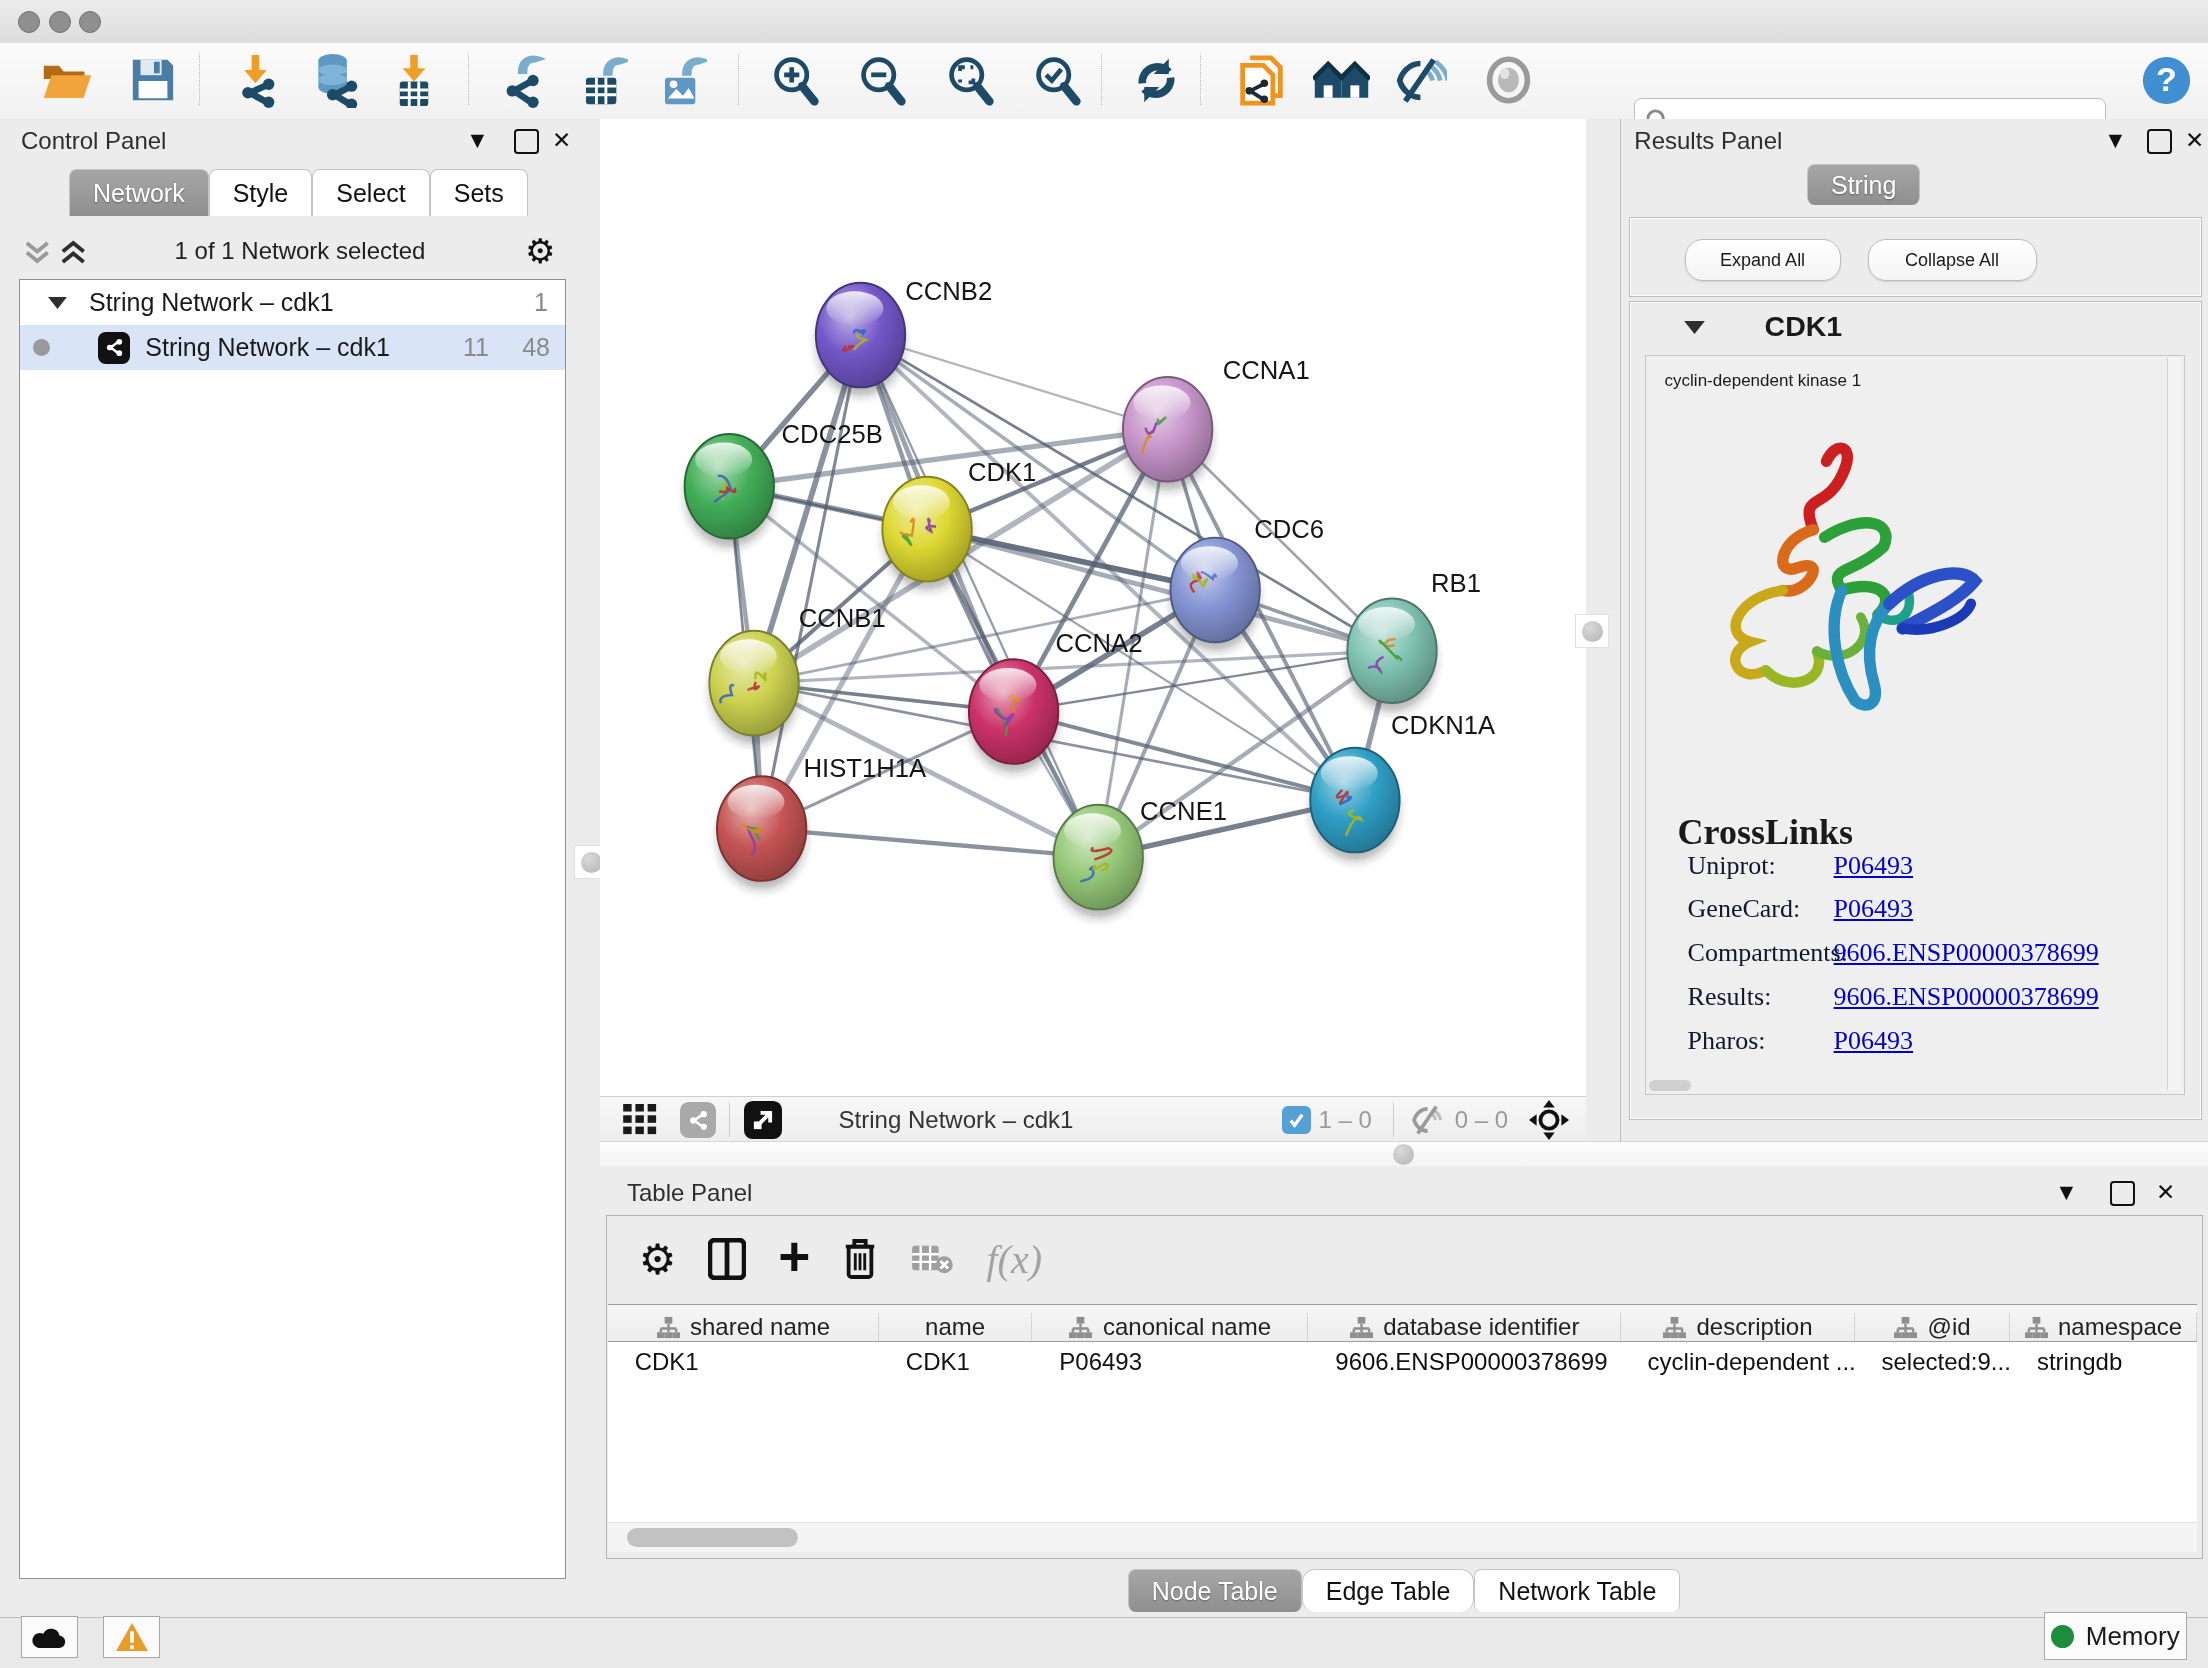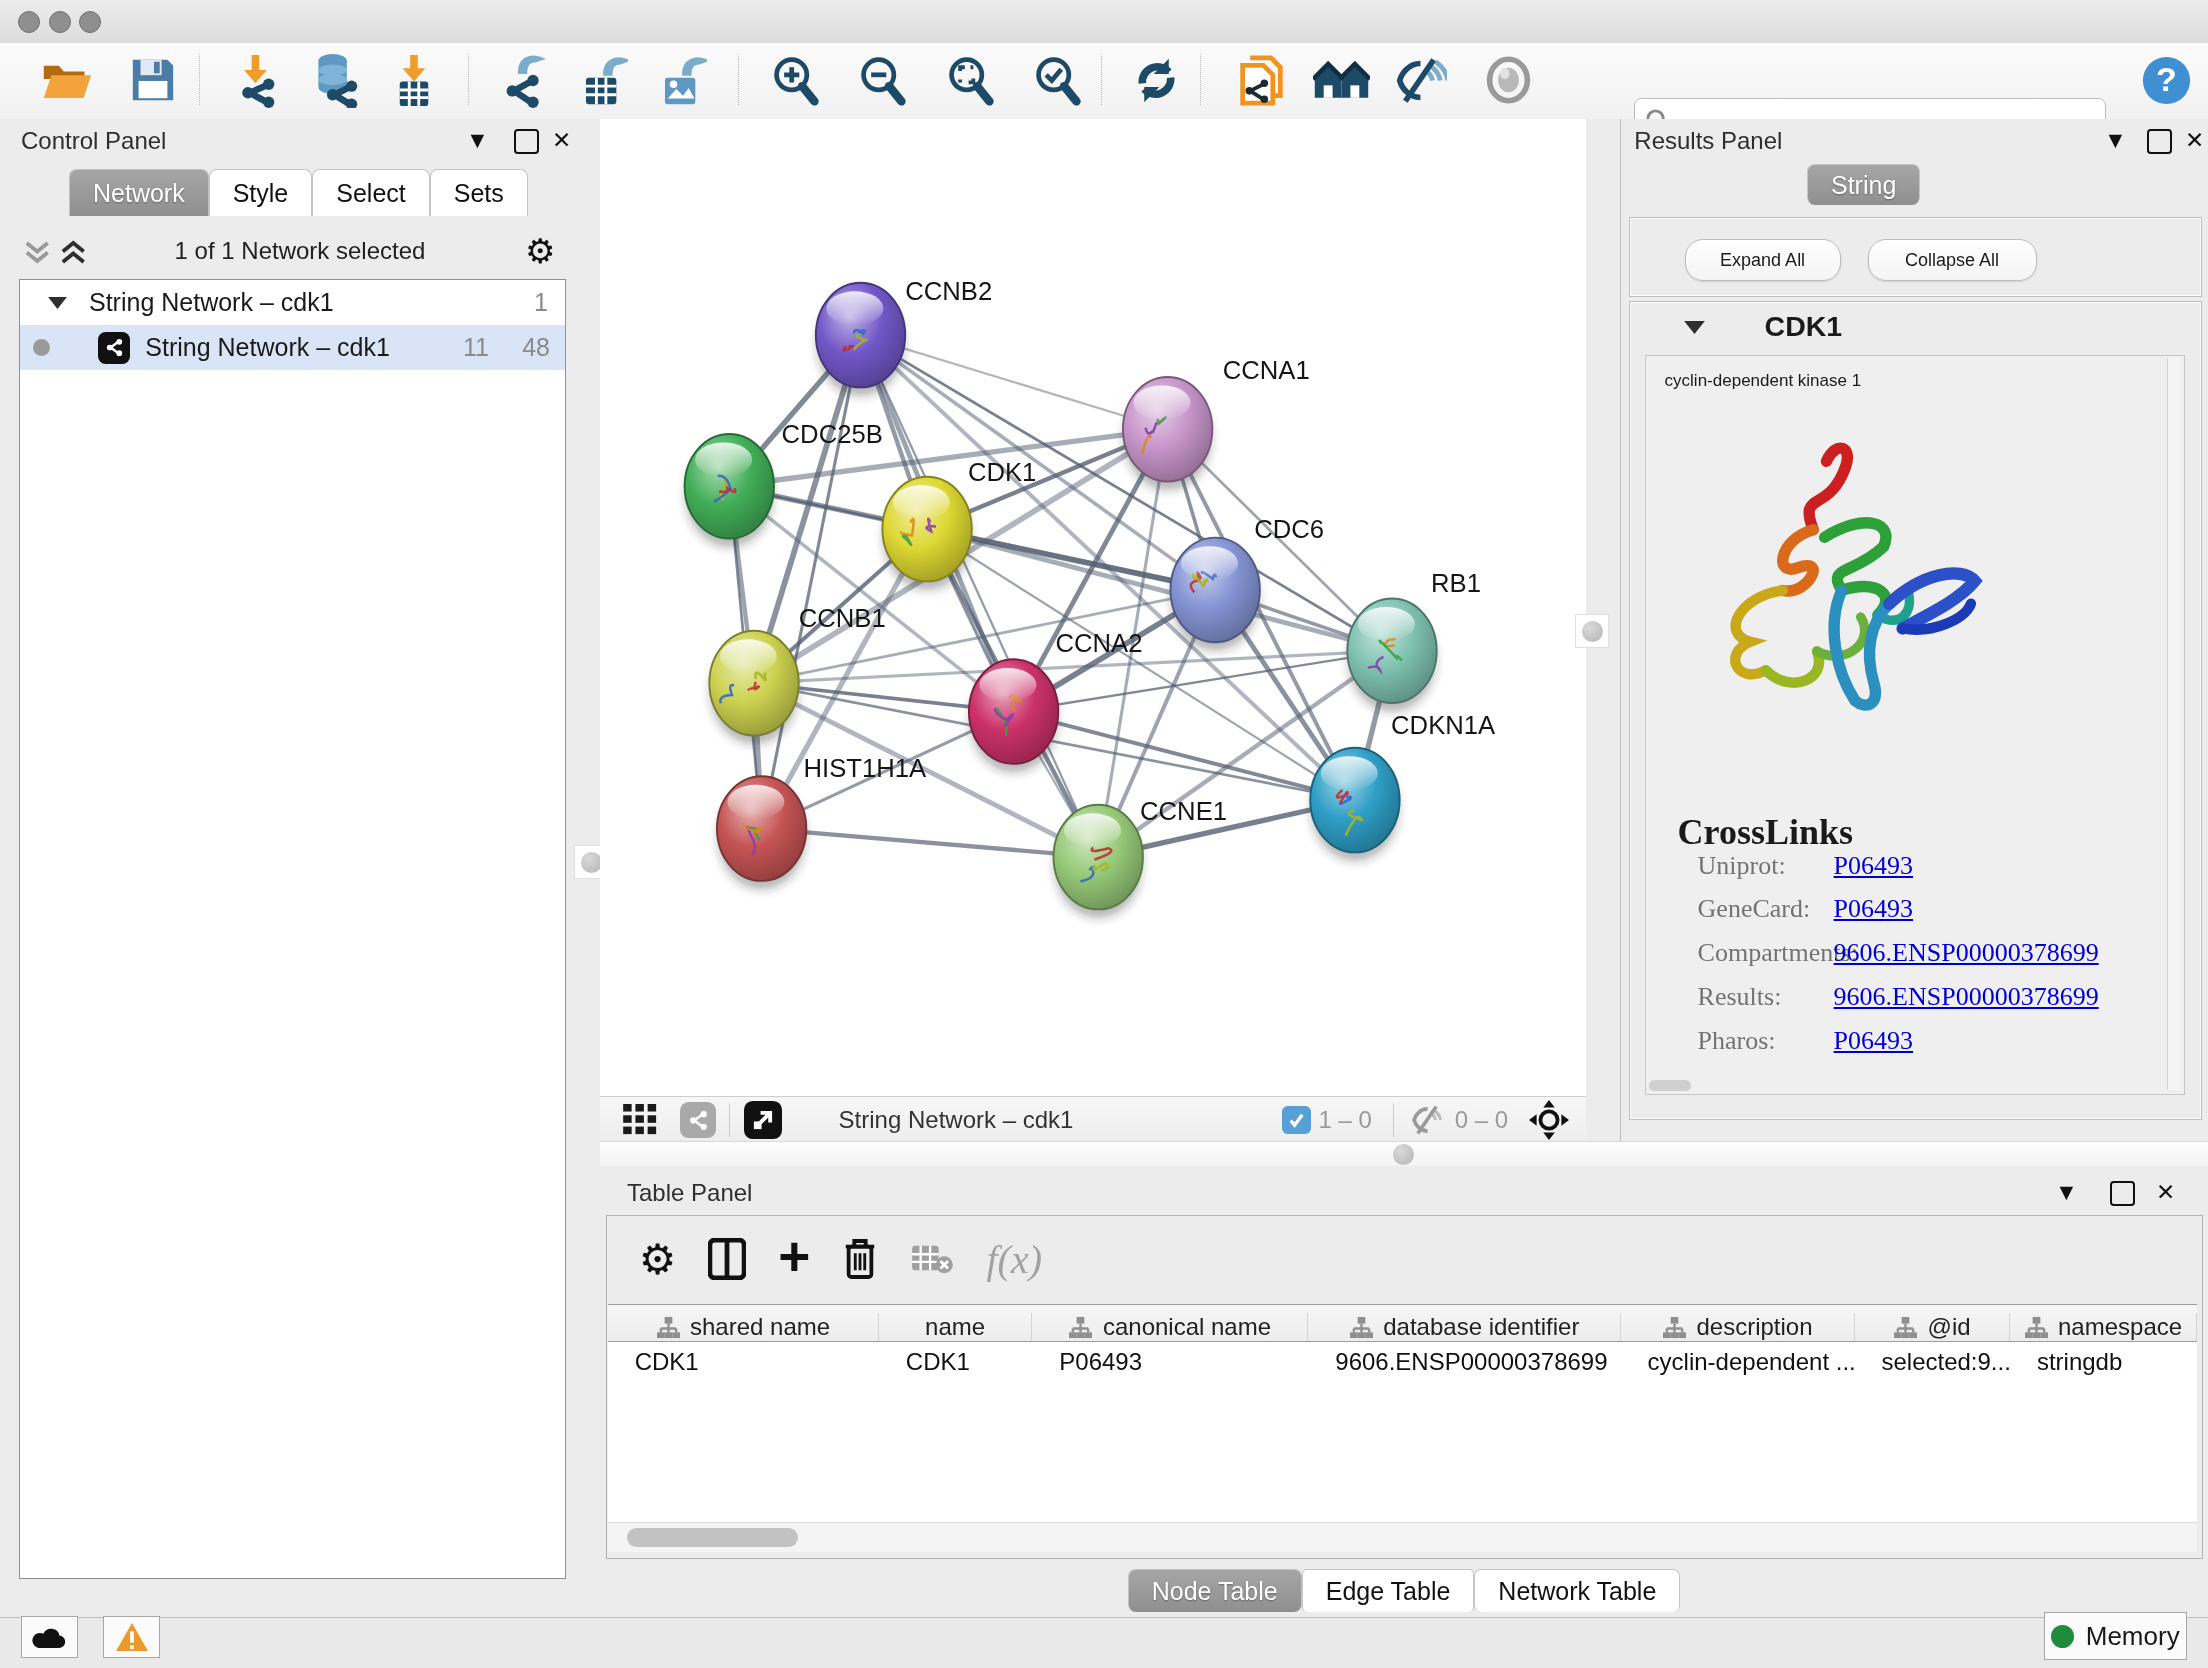--- a/index.html
+++ b/index.html
@@ -59,21 +59,21 @@
   #rp-tab{left:186px;top:45px;}
   .rp-box{left:7.6px;width:571px;background:#ececec;border:1.9px solid #bdbdbd;box-shadow:inset 0 0 0 1px #fdfdfd;}
   .btn{background:linear-gradient(#ffffff,#f4f4f4);border:1px solid #bdbdbd;border-radius:18px;
     font-size:18px;display:flex;align-items:center;justify-content:center;box-shadow:0 1px 1.9px rgba(0,0,0,.12);}
   #rp-gene-row{display:flex;align-items:center;height:49px;}
   #rp-gene{font-size:28.5px;font-weight:bold;margin-left:59px;}
   #rp-desc-box{position:absolute;left:15px;top:53px;width:538px;height:738px;background:#efefef;border:1px solid #c6c6c6;overflow:hidden;}
   #rp-desc{font-size:17px;margin:15px 0 0 19px;}
   .serif{font-family:"Liberation Serif","DejaVu Serif",serif;}
   .xl-row{position:absolute;font-size:26px;}
-  .xl-label{position:absolute;left:52px;color:#737373;}
+  .xl-label{position:absolute;left:42px;color:#0f172a;}
   .xl-value{position:absolute;left:188px;color:#0000cc;text-decoration:underline;}
   #rp-vscroll{position:absolute;right:2.9px;top:1.9px;width:12.4px;height:732px;background:#f4f4f4;border-left:1px solid #d2d2d2;}
   #rp-hnub{position:absolute;left:3.8px;bottom:2.9px;width:42px;height:11.4px;background:#cfcfcf;border-radius:5.7px;}
   
   #table-panel{left:600px;top:1166px;width:1608px;height:451px;background:#ececec;}
   #tp-container{left:5.7px;top:49px;width:1595px;height:342px;background:#ececec;border:1.9px solid #b3b3b3;}
   #tp-toolbar{left:0;top:0;width:100%;height:86px;display:flex;align-items:center;}
   .tp-icon{margin-left:32px;display:flex;align-items:center;justify-content:center;}
   #tp-table{left:1px;top:88px;width:1589px;height:217px;background:#fff;border-top:1px solid #9c9c9c;overflow:hidden;}
   #tp-header{display:flex;height:36px;background:linear-gradient(#f6f6f6,#ededed);border-bottom:1.9px solid #9c9c9c;align-items:flex-end;}
@@ -782,21 +782,21 @@
           <div class="td" style="width: 190px;">stringdb</div>
         </div>
     </div>
     <div id="tp-hscroll" class="abs">
       <div id="tp-hthumb"></div>
     </div>
   </div>
 
   <div id="tp-tabs" class="abs">
       <div class="tabbtn sel" style="border-radius: 7.6px; height: 42px;">Node Table</div>
-      <div class="tabbtn" style="border-radius: 5px; height: 42px;">Edge Table</div>
+      <div class="tabbtn" style="border-radius: 13px; height: 42px;">Edge Table</div>
       <div class="tabbtn" style="border-radius: 7px; height: 42px;">Network Table</div>
     </div>
 </div>
 
 <div id="status-bar" class="abs">
   <span class="sb-btn" style="left:21px">
     <svg width="36" height="25" viewBox="0 0 38 26">
       <path d="M10 24 a8 8 0 1 1 2-15 a9 9 0 0 1 17 2 a6.5 6.5 0 0 1 -1 13z" fill="#111"></path>
     </svg>
   </span>

